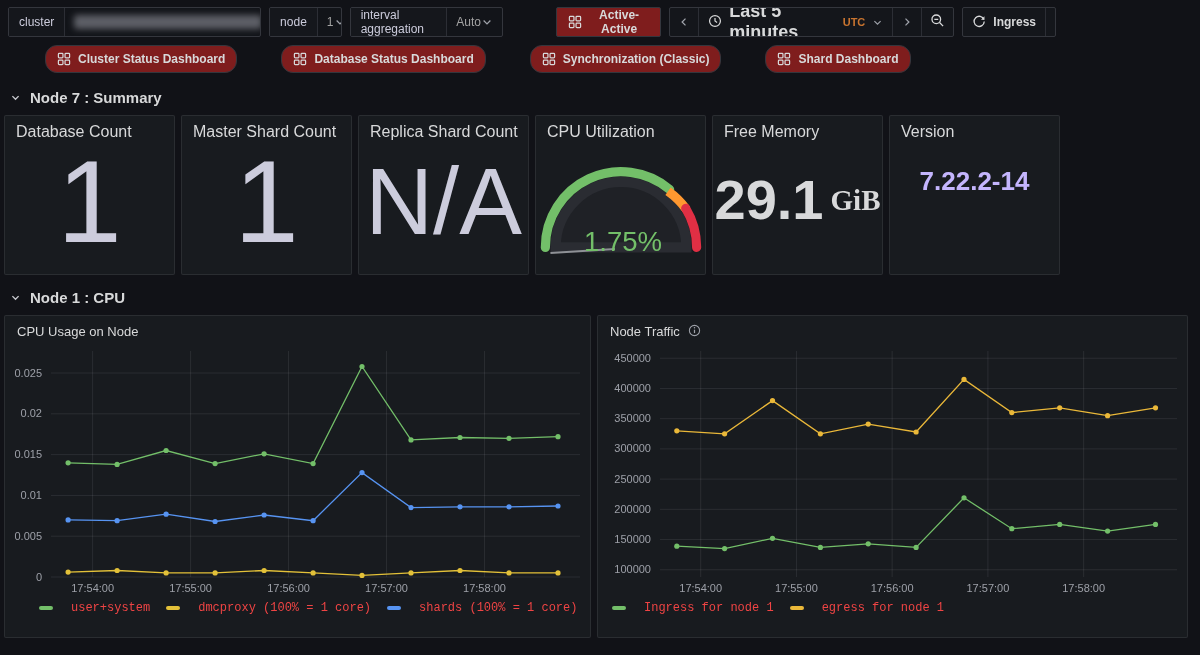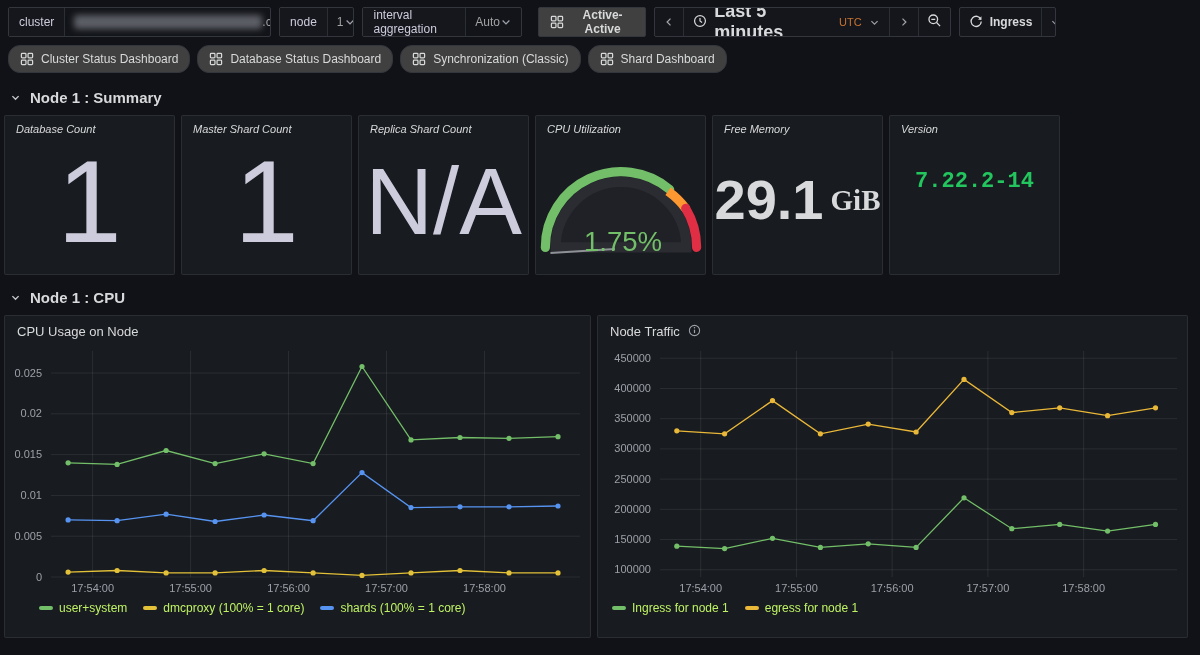--- a/index.html
+++ b/index.html
@@ -15,64 +15,64 @@
   
   .topbar { display:flex; align-items:center; gap:8px; padding:7px 8px 4px 8px; height:41px; }
   .var-group { display:flex; align-items:stretch; height:30px; border:1px solid #34363d; border-radius:2px; background:#121419; overflow:hidden; }
   .var-label { display:flex; align-items:center; padding:0 10px; font-weight:500; color:#ccccdc; background:#15171c; }
   .var-value { display:flex; align-items:center; gap:0; padding:0 9px; border-left:1px solid #2c2e35; color:#a3a3a3; font-weight:500; }
   .redacted { display:inline-block; width:188px; height:14px; background:#5d5f66; border-radius:3px; filter:blur(3px); }
   .chev { display:inline-flex; color:#9da0a8; }
   .spacer { flex:1; }
 
   .btn { display:inline-flex; align-items:center; gap:7px; height:30px; padding:0 11px;
-         background:#404040; border:1px solid #34363d; border-radius:2px;
-         color:#d8d9da; font-weight:700; font-size:12px; cursor:pointer; }
+         background:#7f1d1d; border:1px solid #34363d; border-radius:2px;
+         color:#d8d9da; font-weight:700; font-size:12px; cursor:pointer;margin-left:37px; }
   .btn .ic { color:#d8d9da; display:inline-flex; }
 
   .seg-group { display:flex; align-items:stretch; height:30px; border:1px solid #34363d; border-radius:2px; background:#14161b; overflow:hidden; }
   .seg { display:flex; align-items:center; gap:7px; padding:0 9px; color:#d8d9da; font-weight:700; }
   .seg + .seg { border-left:1px solid #2c2e35; }
   .seg.narrow { padding:0 8px; }
   .time-text { font-size:18px; font-weight:700; color:#d8d9da; }
-  .tz { font-size:11px; font-weight:400;margin-left:36px; }
+  .tz { font-size:11px; font-weight:700;margin-left:36px; }
 
   
   .linksbar { display:flex; gap:7px; padding:4px 8px 2px 8px; }
-  .linksbar .btn { height:28px; font-weight:400;border-radius:12px; }
+  .linksbar .btn { height:28px; font-weight:700;border-radius:12px; }
 
   
   .section-header { display:flex; align-items:center; gap:9px; padding:14px 4px 9px 10px;
                     font-size:15px; font-weight:700; color:#d8d9da; cursor:pointer; }
   .section-header .chev { color:#c7c8ce; }
 
   
   .stats-row { display:flex; gap:6px; padding:0 4px; }
   .panel { background:#181b1f; border:1px solid rgba(204,204,220,0.10); border-radius:2px; position:relative; }
   .stat-panel { flex:1 1 0; height:160px; display:flex; align-items:center; justify-content:center; overflow:hidden; }
-  .panel-title { position:absolute; top:0; left:0; right:0; padding:7px 11px; font-size:11px; font-weight:500;
-                 color:#d8d9da; white-space:nowrap; display:flex; align-items:center; gap:7px;font-style:italic; }
+  .panel-title { position:absolute; top:0; left:0; right:0; padding:7px 11px; font-size:16px; font-weight:500;
+                 color:#d8d9da; white-space:nowrap; display:flex; align-items:center; gap:7px; }
   .stat-xl { font-size:116px; font-weight:500; color:#ccccdc; line-height:1; margin-top:14px; }
   .stat-na { font-size:94px;  font-weight:500; color:#ccccdc; line-height:1; margin-top:14px; }
   .stat-mem { display:flex; align-items:center; margin-top:10px; color:#d8d9da; }
   .stat-mem .num { font-size:56px; font-weight:700; line-height:1; }
   .stat-mem .unit { font-size:29px; font-weight:700; margin-left:7px;font-family:Liberation Serif, serif; }
-  .stat-ver { font-size:22px; font-weight:700; color:#22c55e; margin-top:-28px;font-family:Liberation Mono, monospace; }
+  .stat-ver { font-size:26px; font-weight:700; color:#c4b5fd; margin-top:-28px; }
   .gauge-wrap { margin-top:26px; }
 
   
   .charts-row { display:flex; gap:6px; padding:0 4px; }
   .chart-panel { flex:1 1 0; height:323px; display:flex; flex-direction:column; }
   .chart-title { padding:8px 12px 2px 12px; font-size:13px; font-weight:500; color:#d8d9da;
                  display:flex; align-items:flex-start; gap:8px; }
   .chart-svg { display:block; margin-top:2px; }
   .chart-svg text { fill:#9da0a8; font-size:11px; font-family:"Liberation Sans",sans-serif; }
   .legend { display:flex; gap:16px; padding:4px 8px 6px 34px; align-items:center; }
   .legend.right { padding-left:14px; }
-  .legend-item { display:inline-flex; align-items:center; gap:6px; color:#bef264; font-size:12px; cursor:pointer; }
+  .legend-item { display:inline-flex; align-items:center; gap:18px; color:#ef4444; font-size:12px; cursor:pointer;font-family:Liberation Mono, monospace; }
   .chip { display:inline-block; width:14px; height:4px; border-radius:2px; background:#888; }
 
   .info-ic { color:#9da0a8; display:inline-flex; }
 </style>
 </head>
 <body>
 
 <div class="page">
 
   <div class="topbar">
@@ -244,21 +244,21 @@
       <span>Shard Dashboard</span>
     </button>
   </div>
 
   <div class="section-header">
     <span class="chev">
       <svg width="11" height="11" viewBox="0 0 16 16">
           <path d="M3.5 6l4.5 4.5L12.5 6" fill="none" stroke="currentColor" stroke-width="2"></path>
         </svg>
     </span>
-    <span>Node 1 : Summary</span>
+    <span>Node 7 : Summary</span>
   </div>
 
   <div class="stats-row">
 
     <div class="panel stat-panel">
       <div class="panel-title">Database Count</div>
       <div class="stat-xl">1</div>
     </div>
 
     <div class="panel stat-panel">

